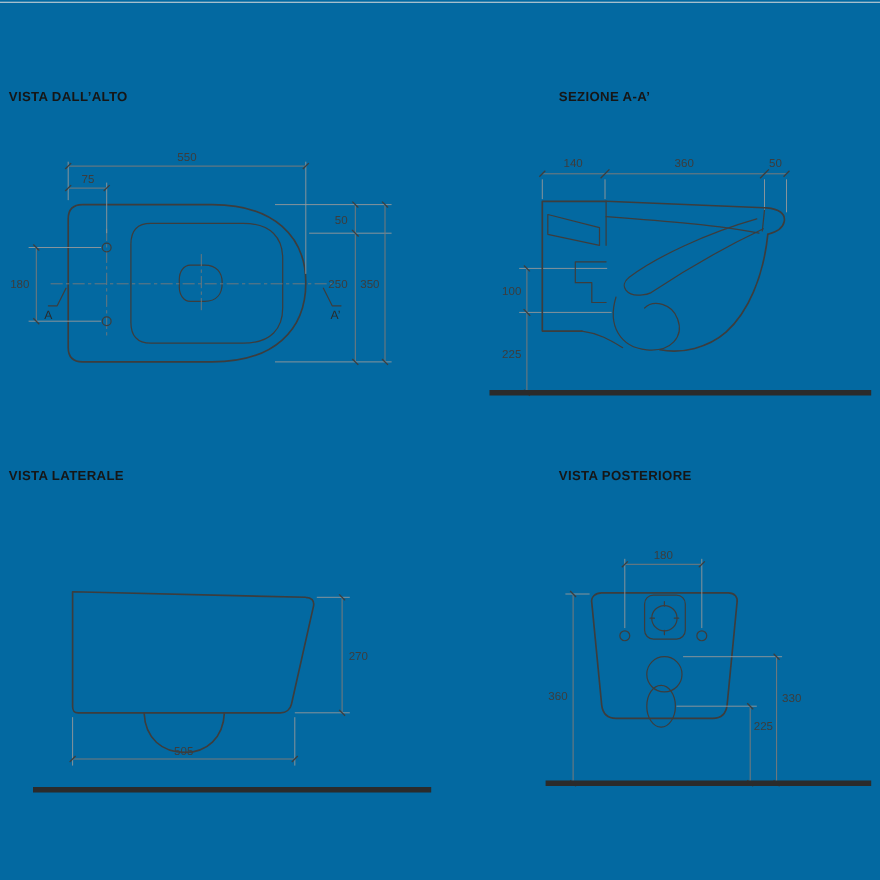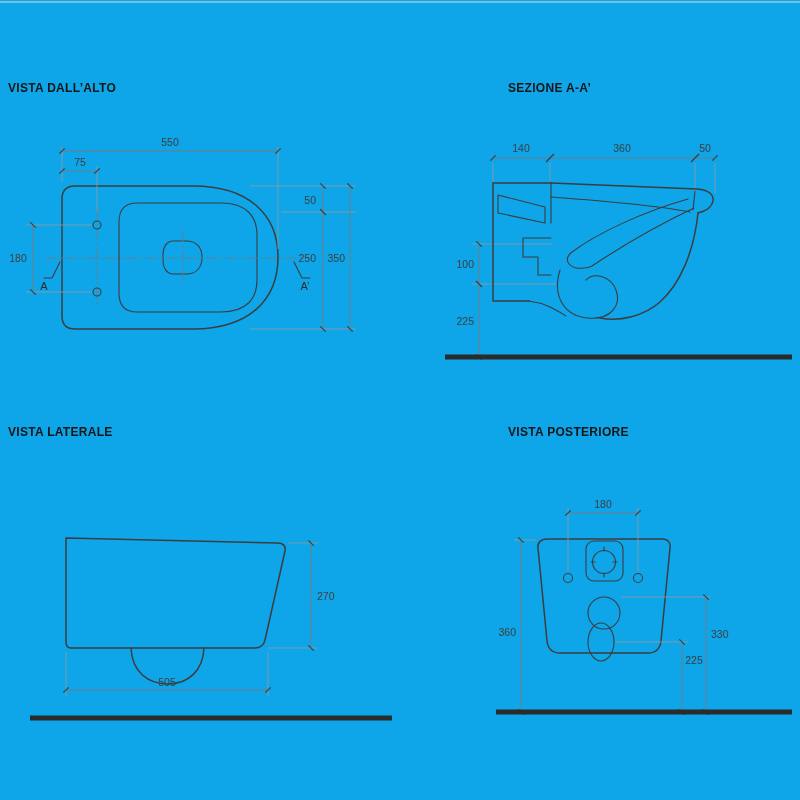--- a/index.html
+++ b/index.html
@@ -1,17 +1,17 @@
 <!DOCTYPE html>
 <html><head>
 <meta charset="utf-8">
 <style>
   html,body { margin:0; padding:0; background:#ffffff; }
   .frame {
-    position:relative; width:800px; height:800px; background:#0ea5e9;
+    position:relative; width:800px; height:800px; background:#0369a1;
     font-family:"Liberation Sans", sans-serif; overflow:hidden;
   }
   svg { display:block; }
   svg text {
     font-family:"Liberation Sans", sans-serif;
     font-size:10.5px; fill:#3d3d3d;
   }
   svg text.title { font-size:12px; font-weight:bold; fill:#161616; letter-spacing:.3px; }
   svg text.marker { font-size:11px; fill:#2b2b2b; }
   .outline { fill:none; stroke:#3d3d3d; stroke-width:1.5; stroke-linejoin:round; stroke-linecap:round; }

